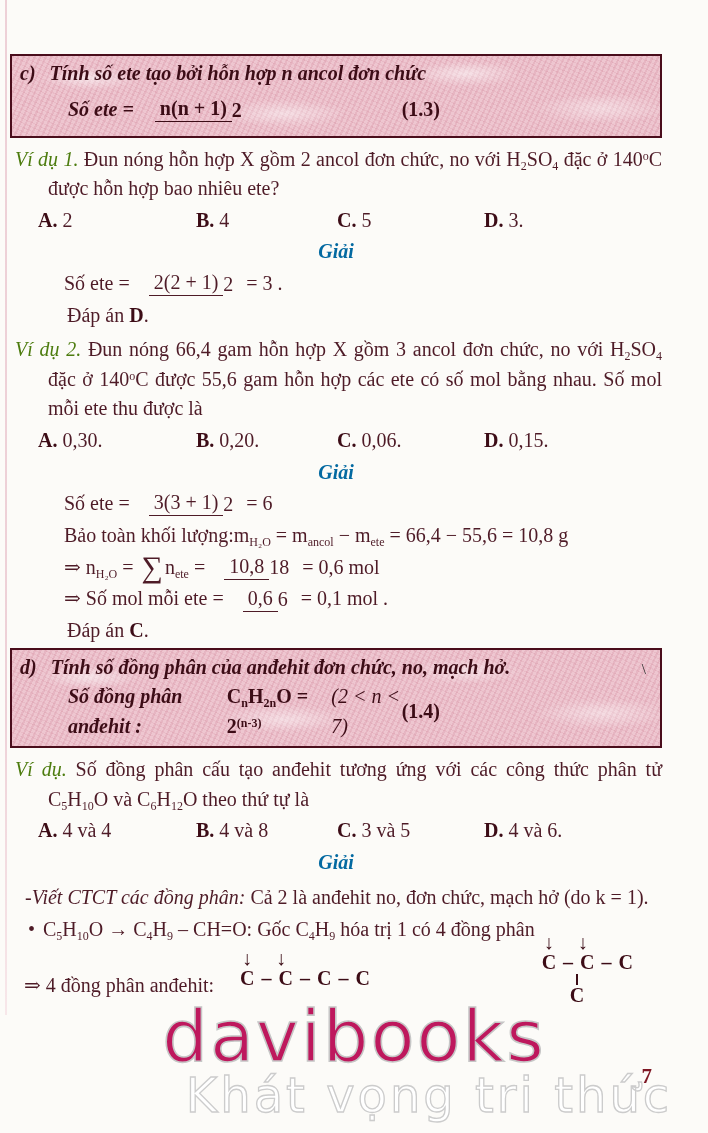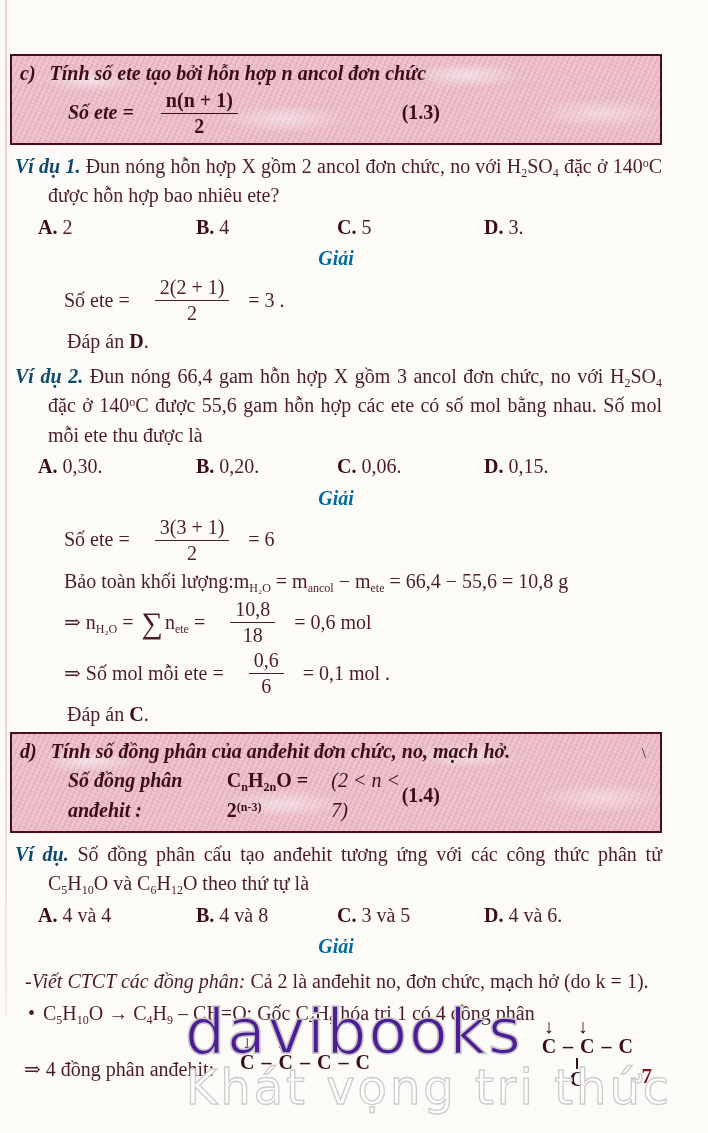--- a/index.html
+++ b/index.html
@@ -41,32 +41,32 @@
   }
   .rule-title-row{display:flex;gap:14px;font-weight:bold;font-style:italic;}
   .rule-label{flex:0 0 auto;}
   .rule-formula-row{display:flex;align-items:center;padding-left:48px;min-height:42px;}
   .rule-formula-row .lead{font-weight:bold;font-style:italic;margin-right:8px;}
   .rule-formula-row .fml{font-weight:bold;}
   .rule-formula-row .range{margin-left:10px;font-style:italic;}
   .eq-ref{font-weight:bold;margin-left:auto;margin-right:212px;}
   .stray{position:absolute;right:14px;top:8px;font-size:15px;color:#2c2c2c;}
   
-  .frac{display:inline-flex;flex-direction:column;align-items:center;vertical-align:middle;margin:0 19px;text-align:center;}
+  .frac{display:inline-flex;align-items:center;vertical-align:middle;margin:0 13px;text-align:center;}
   .frac .num{padding:0 5px 1px;border-bottom:1.7px solid currentColor;line-height:1.15;display:block;}
   .frac .den{line-height:1.15;padding-top:1px;display:block;}
   .math-row{display:flex;align-items:center;padding-left:54px;margin:2px 0;}
   .math-row .gap{margin-right:6px;}
   .sum{font-size:30px;line-height:1;margin:0 2px;}
   .rxn-arrow{position:relative;display:inline-block;width:72px;height:1.8px;background:currentColor;margin:0 4px 0 8px;}
   .rxn-arrow::after{content:"";position:absolute;right:-2px;top:-4.6px;
     border-left:12px solid currentColor;border-top:5.5px solid transparent;border-bottom:5.5px solid transparent;}
   
   .statement{margin:5px 0 2px;padding-left:38px;text-indent:-33px;text-align:justify;}
-  .vd{font-weight:bold;font-style:italic;color:#0c4a6e;margin-top:39px;}
+  .vd{font-weight:normal;font-style:italic;color:#4d7c0f;margin-top:39px;}
   .options{display:flex;padding-left:28px;margin:2px 0;}
   .opt{flex:0 0 158px;}
   .opt:nth-child(2){flex-basis:141px;}
   .opt:nth-child(3){flex-basis:147px;}
   .opt:last-child{flex:1 0 auto;}
   .opt .letter{font-weight:bold;color:#3c0c16;}
   .giai{text-align:center;font-weight:bold;font-style:italic;color:#0369a1;margin:1px 0;}
   .answer{padding-left:57px;margin:2px 0;}
   .plain-row{padding-left:54px;margin:2px 0;display:flex;align-items:center;flex-wrap:nowrap;white-space:nowrap;}
   .bullet-line{padding-left:38px;text-indent:-20px;margin:3px 0;}
@@ -78,21 +78,21 @@
   .struct{font-weight:bold;color:#3c0c16;text-align:left;}
   .struct .arrows{display:flex;gap:24px;padding-left:2px;font-size:20px;line-height:18px;font-weight:normal;}
   .struct .chain{line-height:1.1;letter-spacing:1px;}
   .struct1{margin-left:26px;}
   .struct2{margin-left:auto;margin-right:28px;margin-top:-16px;}
   .struct2 .bond{width:2px;height:11px;background:currentColor;margin:1px 0 0 34px;}
   .struct2 .cbot{line-height:1.05;padding-left:28px;}
   
   .watermark{position:absolute;left:0;top:1002px;width:100%;text-align:center;
     font-family:"DejaVu Sans","Liberation Sans",sans-serif;pointer-events:none;}
-  .wm1{font-size:63px;line-height:.95;letter-spacing:2px;color:#4c1d95;
+  .wm1{font-size:72px;line-height:.95;letter-spacing:2px;color:#be185d;
     -webkit-text-stroke:1.6px #c6c6c6;}
   .wm2{font-size:48px;letter-spacing:3px;color:#ffffff;-webkit-text-stroke:1.3px #cccccc;
     margin-left:150px;line-height:1.05;}
   .page-number{position:absolute;right:56px;bottom:44px;font-size:21px;font-weight:bold;color:#7e1724;}
 </style>
 </head>
 <body>
 
 <div class="page">
   <div class="scan-edge"></div>

